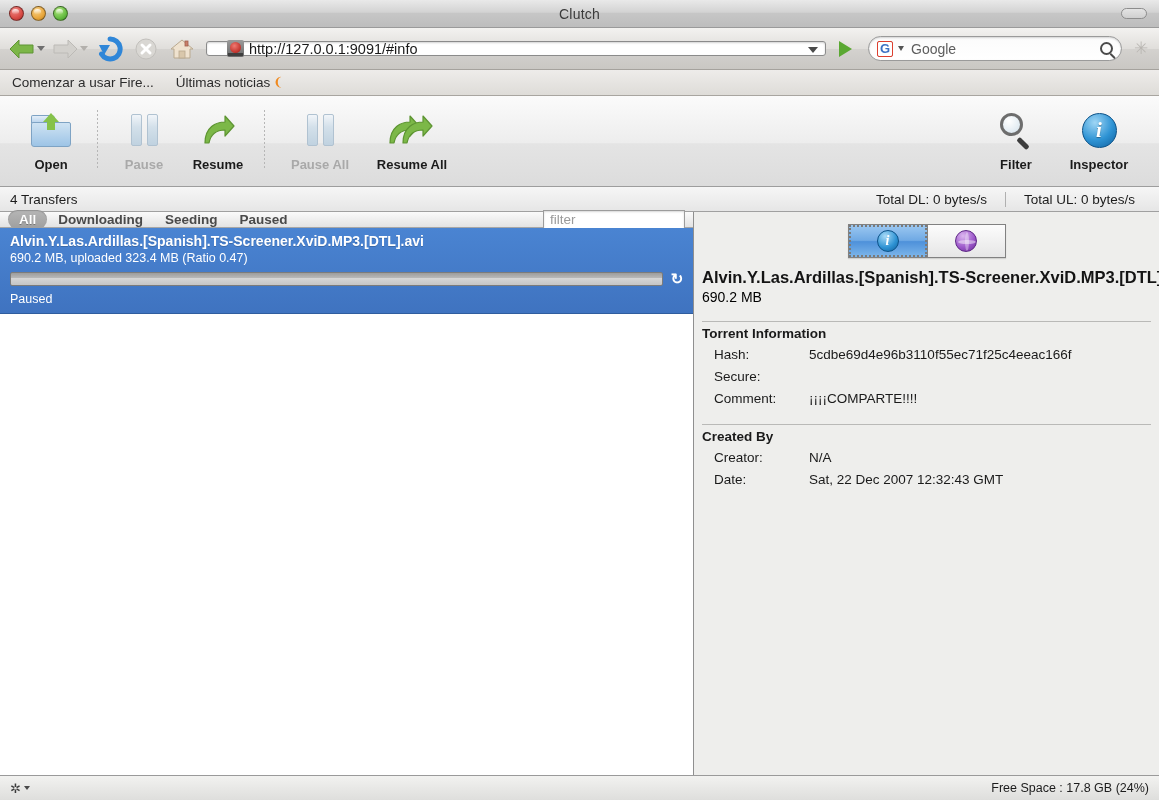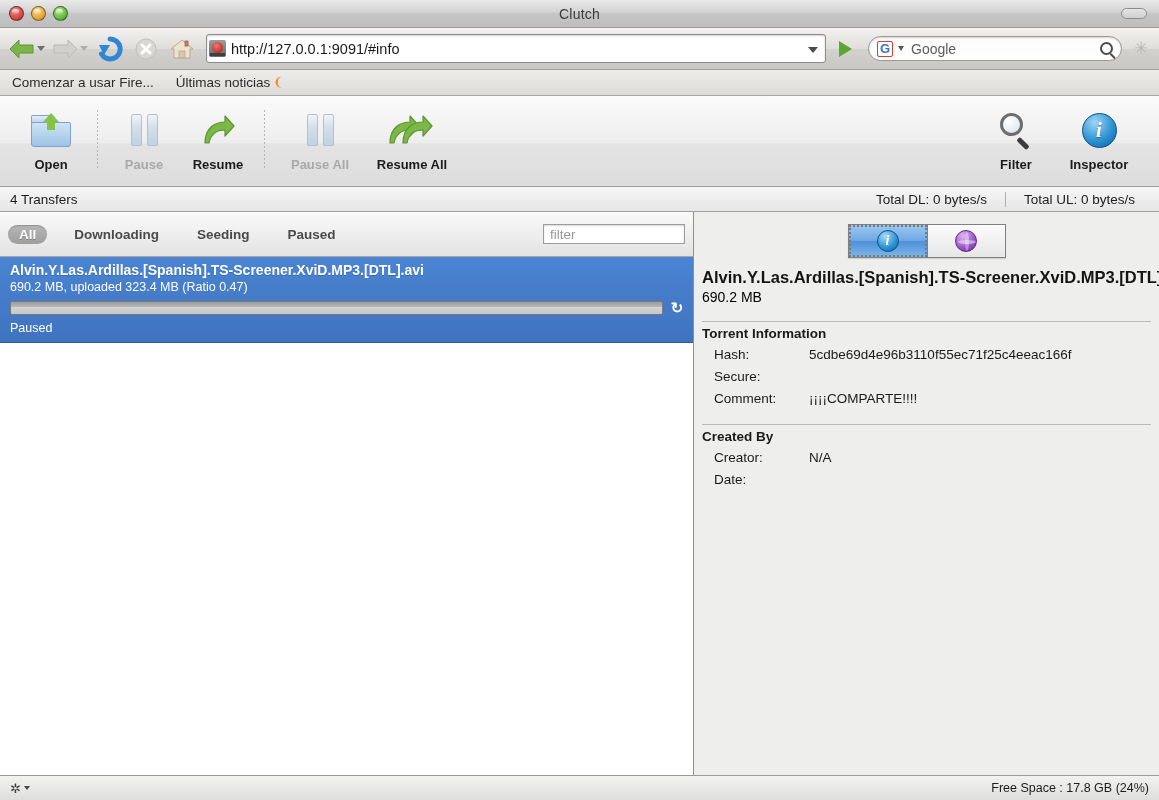--- a/index.html
+++ b/index.html
@@ -57,25 +57,25 @@
     height: 30px; position: relative;
   }
   .arrow-wrap { display: flex; align-items: center; gap: 2px; padding: 0 2px; }
   .caret-dn {
     width: 0; height: 0; border-left: 4px solid transparent; border-right: 4px solid transparent;
     border-top: 5px solid #6f6f6f;
   }
   .caret-dn.dim { border-top-color: #b3b0ac; }
 
   .url-field {
-    flex: 1; height: 29px; margin: 0 3px 0 4px;
+    flex: 1; height: 15px; margin: 0 3px 0 4px;
     background: #fff;
     border: 1px solid #8b8b8b;
     border-radius: 3px;
-    display: flex; align-items: center; padding: 0 2px;
+    display: flex; align-items: center; padding: 0 20px;
     box-shadow: inset 0 1px 2px rgba(0,0,0,.18);
     position: relative;
   }
   .favicon {
     width: 17px; height: 17px; margin-right: 5px; flex: none;
     border-radius: 2px;
     background: linear-gradient(to bottom, #9b9b9b, #6b6b6b);
     position: relative; overflow: hidden;
   }
   .favicon::before {
@@ -244,24 +244,24 @@
   .ss-div { width:1px; height: 15px; background:#b0b0b0; }
 
   
   .main { flex: 1; display: flex; min-height: 0; }
 
   .left-pane {
     width: 694px; display:flex; flex-direction:column;
     border-right: 1px solid #8f8f8f; background:#fff; min-height: 0;
   }
   .filterbar {
-    height: 45px;
+    height: 16px;
     background: linear-gradient(to bottom, #fafafa, #e3e3e3);
     border-bottom: 1px solid #a6a6a6;
-    display:flex; align-items:center; padding: 0 8px; gap: 16px;
+    display:flex; align-items:center; padding: 0 8px; gap: 0;
   }
   .ftab {
     font-size: 13.5px; font-weight: bold; color:#4a4a4a; padding: 2px 11px;
     border-radius: 10px; white-space: nowrap;
   }
   .ftab.active {
     background: linear-gradient(to bottom, #b6b6b6, #9e9e9e);
     color:#fff; text-shadow: 0 1px 0 rgba(0,0,0,.28);
     box-shadow: inset 0 1px 1px rgba(0,0,0,.2);
   }
@@ -607,20 +607,21 @@
 
       <div class="insp-section">
         <div class="sec-rule"></div>
         <div class="sec-title">Created By</div>
         <div class="kv">
           <div class="k">Creator:</div>
           <div class="v">N/A</div>
         </div>
         <div class="kv">
           <div class="k">Date:</div>
+          <div class="v">Sat, 22 Dec 2007 12:32:43 GMT</div>
         </div>
       </div>
     </div>
   </div>
 
   <div class="app-bottom">
     <div class="gear-wrap">
       <span class="gear">✲</span>
       <span class="gear-caret"></span>
     </div>

